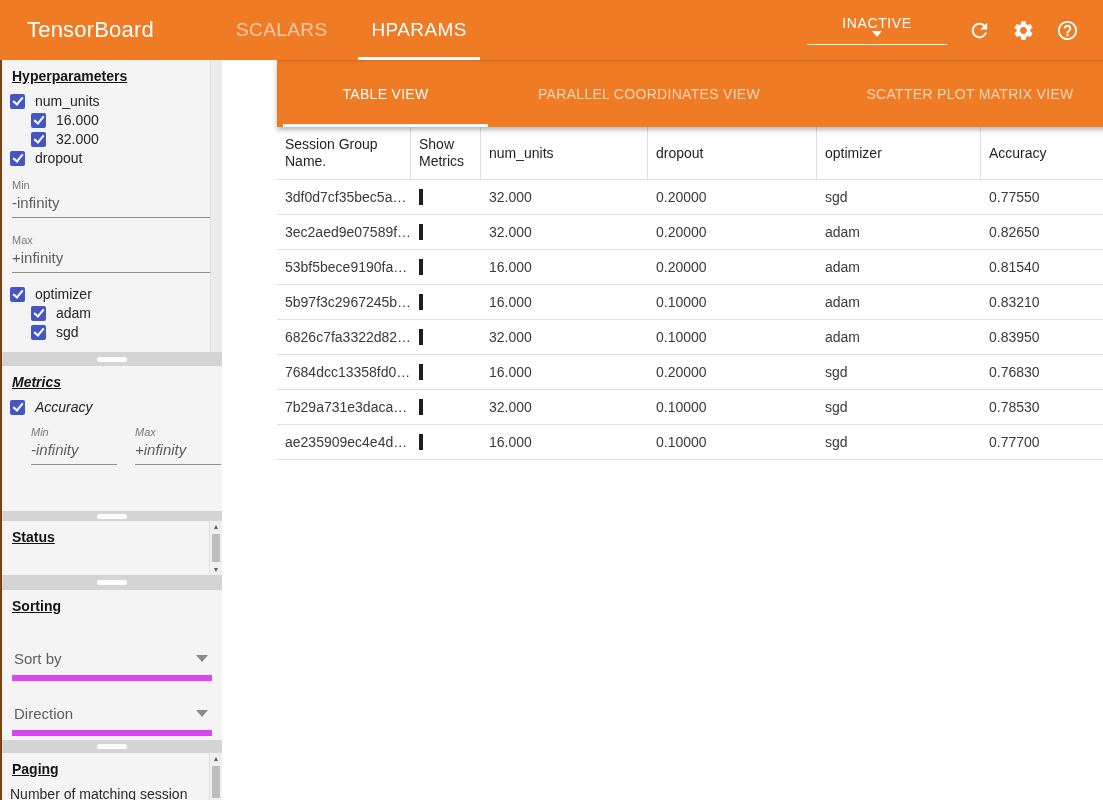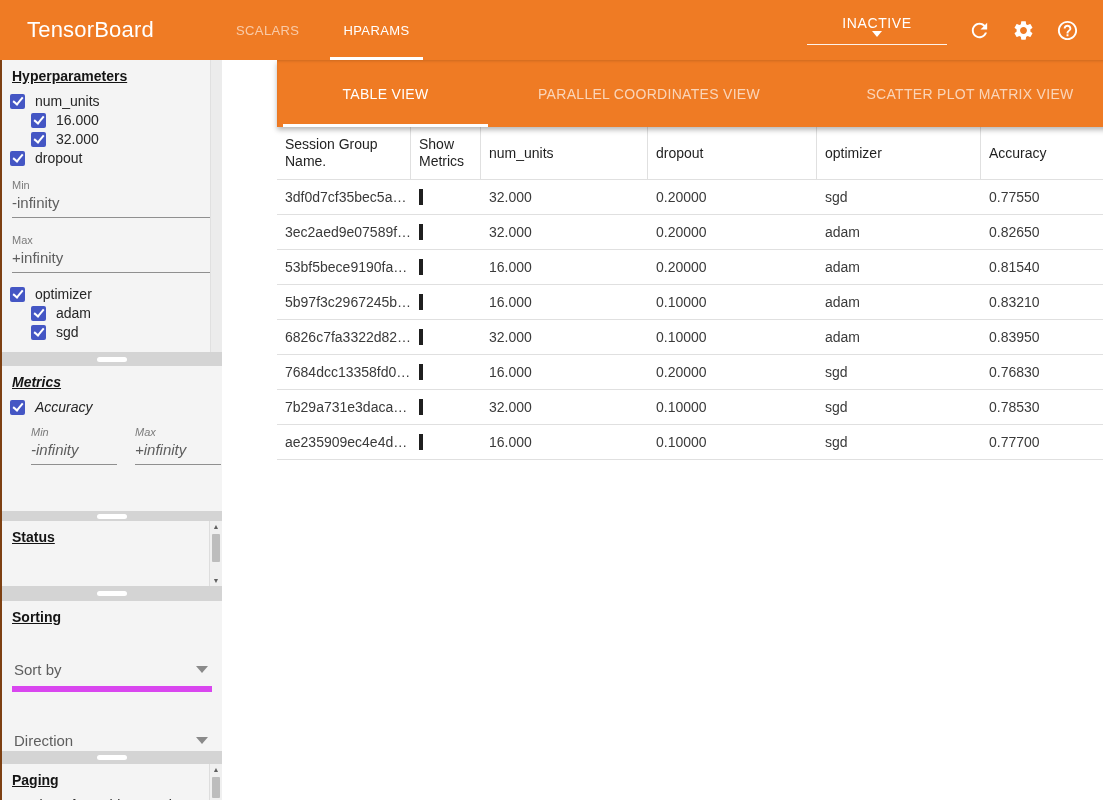--- a/index.html
+++ b/index.html
@@ -4,21 +4,21 @@
 <style>
   * { margin:0; padding:0; box-sizing:border-box; }
   html,body { width:1103px; height:800px; overflow:hidden; background:#fff;
     font-family:"Liberation Sans", sans-serif; }
 
   
   .toolbar { height:60px; background:#ef7b24; display:flex; align-items:stretch; color:#fff; position:relative; z-index:5; }
   .tb-title { align-self:center; margin-left:27px; font-size:22px; font-weight:500; letter-spacing:0.2px; }
   .toolbar-tabs { display:flex; margin-left:60px; }
   .toolbar-tab { display:flex; align-items:center; justify-content:center; padding:0 22px;
-    font-size:13px; font-weight:500; letter-spacing:0.4px; color:rgba(255,255,255,0.6); position:relative; cursor:pointer; }
+    font-size:19px; font-weight:500; letter-spacing:0.4px; color:rgba(255,255,255,0.6); position:relative; cursor:pointer; }
   .toolbar-tab.active { color:#fff; }
   .toolbar-tab.active::after { content:""; position:absolute; left:9px; right:9px; bottom:0; height:3px; background:#fff; }
   .toolbar-right { margin-left:auto; display:flex; align-items:center; gap:20px; margin-right:24px; }
   .run-select { width:140px; display:flex; justify-content:space-between; align-items:center;
     border-bottom:1px solid rgba(255,255,255,0.9); padding-bottom:7px; font-size:14px; letter-spacing:0.6px; cursor:pointer;flex-direction:column; }
   .caret-down { width:0; height:0; border-left:5px solid transparent; border-right:5px solid transparent; border-top:6px solid #fff; }
   .tb-icon { width:24px; height:24px; cursor:pointer; display:flex; align-items:center; justify-content:center; }
   .tb-icon svg { width:23px; height:23px; fill:#fff; }
 
   
@@ -47,29 +47,29 @@
 
   
   .card-hparams { height:292px; flex:none; }
   
   .card-metrics { height:145px; flex:none;font-style:italic; }
   .minmax-row { display:flex; gap:18px; margin:10px 0 0 21px; }
   .mini-field { width:86px; }
   .mini-field .field-label { margin:0 0 0 0; }
   .mini-field .field-value { width:86px; margin-left:0; }
   
-  .card-status { height:65px; flex:none; }
+  .card-status { height:54px; flex:none; }
   .status-grid { display:grid; grid-template-columns:86px auto; column-gap:4px; row-gap:1px; margin-top:5px; }
   
   .card-sorting { height:150px; flex:none; }
   .select-box { width:200px; display:flex; justify-content:space-between; align-items:center;
     border-bottom:6px solid #d946ef; padding:4px 2px 8px 2px; margin-left:2px; font-size:15px; color:#5e5e5e; cursor:pointer; }
   .select-caret { width:0; height:0; border-left:6px solid transparent; border-right:6px solid transparent; border-top:7px solid #8a8a8a; margin-right:2px; }
   .sb-first { margin-top:32px; }
-  .sb-second { margin-top:36px; }
+  .sb-second { margin-top:20px; }
   
   .card-paging { flex:1; padding-right:18px; }
   .paging-text { font-size:14px; color:#2b2b2b; line-height:18px; margin-top:6px; width:185px; }
 
   
   .side-main-gutter { width:15px; background:#fff; flex:none; }
   .main { flex:1; display:flex; flex-direction:column; position:relative; background:#fff;margin-left:40px; }
   .tabbar { height:67px; background:#ef7b24; display:flex; padding-left:6px; position:relative; z-index:3;
     box-shadow:0 3px 5px rgba(0,0,0,0.28), inset 0 2px 3px -1px rgba(0,0,0,0.15); }
   .view-tab { display:flex; align-items:center; justify-content:center; font-size:14px; font-weight:500;

